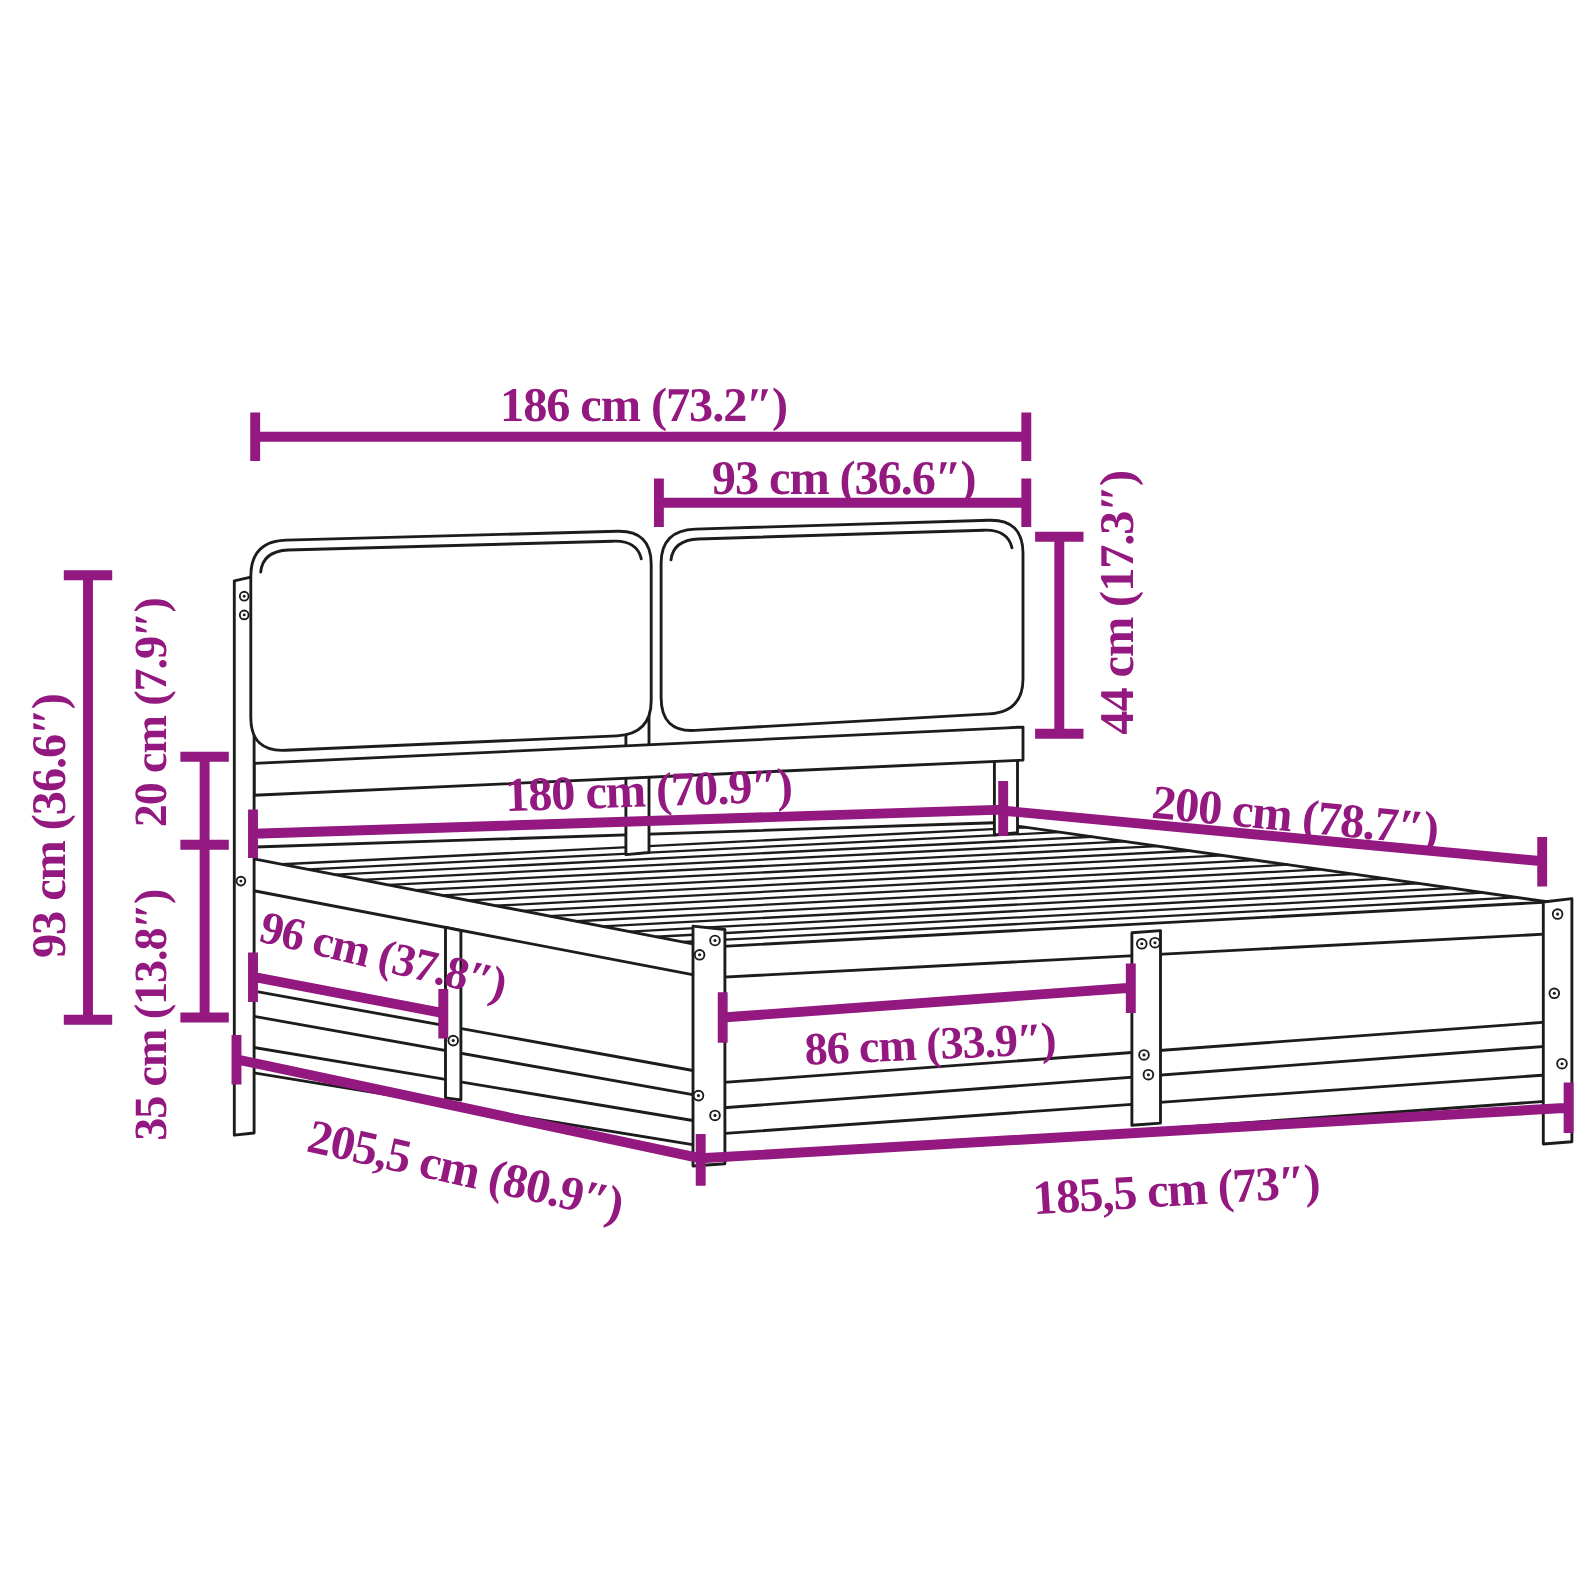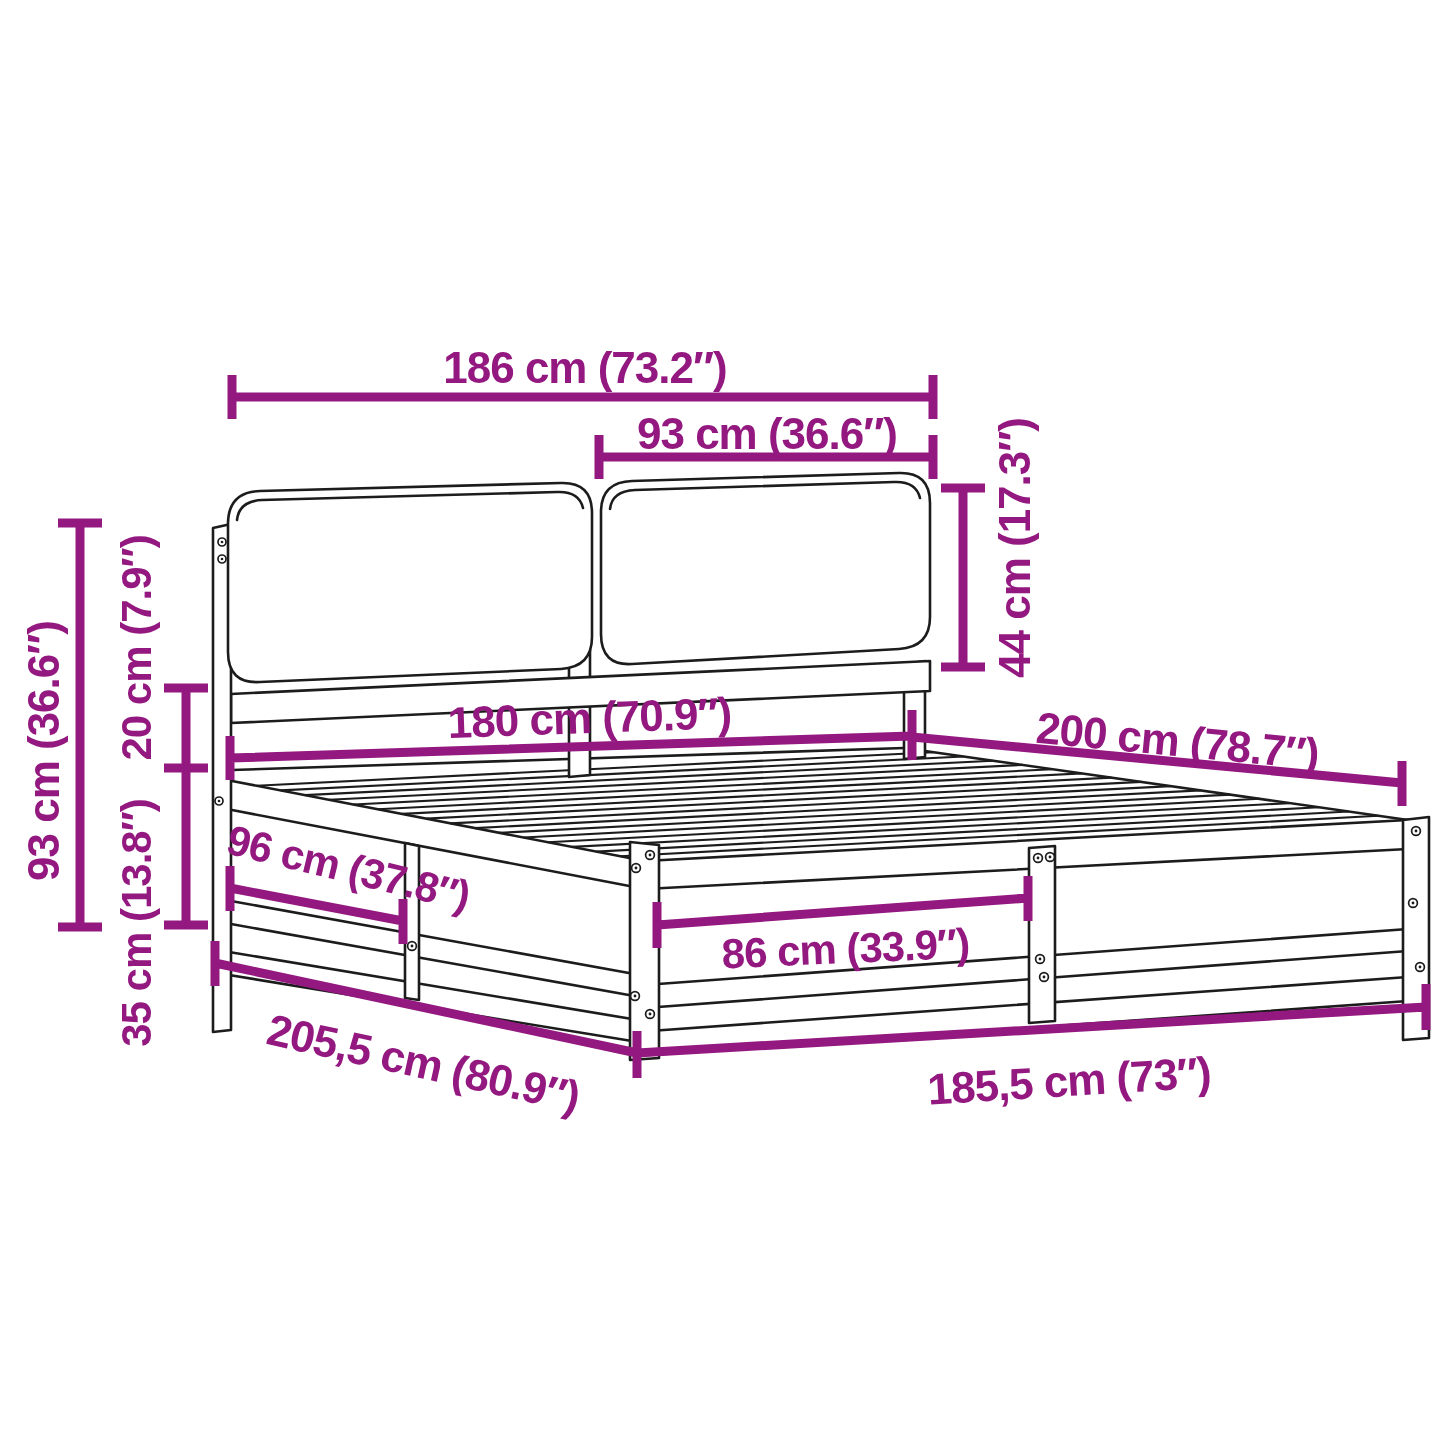--- a/index.html
+++ b/index.html
@@ -1,20 +1,20 @@
 <!DOCTYPE html>
 <html><head>
 <meta charset="utf-8">
 <style>
   html,body{margin:0;padding:0;background:#fff;}
   .canvas{
     position:relative;
     width:1445px;height:1445px;
     background:#ffffff;
-    font-family:Liberation Sans, sans-serif;
+    font-family:Liberation Serif, serif;
     overflow:hidden;
     text-align:right;
   }
   svg{position:absolute;left:0;top:0;}
   .art{stroke:#1c1c1c;stroke-width:2.6;fill:none;stroke-linecap:round;stroke-linejoin:round;}
   .art-fill{stroke:#1c1c1c;stroke-width:2.6;fill:#ffffff;stroke-linejoin:round;}
   .slat{stroke:#1c1c1c;stroke-width:2.1;fill:none;}
   .screw{stroke:#1c1c1c;stroke-width:1.7;fill:#ffffff;}
   .screw-dot{fill:#1c1c1c;stroke:none;}
   .dim{stroke:#93187f;stroke-width:9;fill:none;stroke-linecap:butt;}

